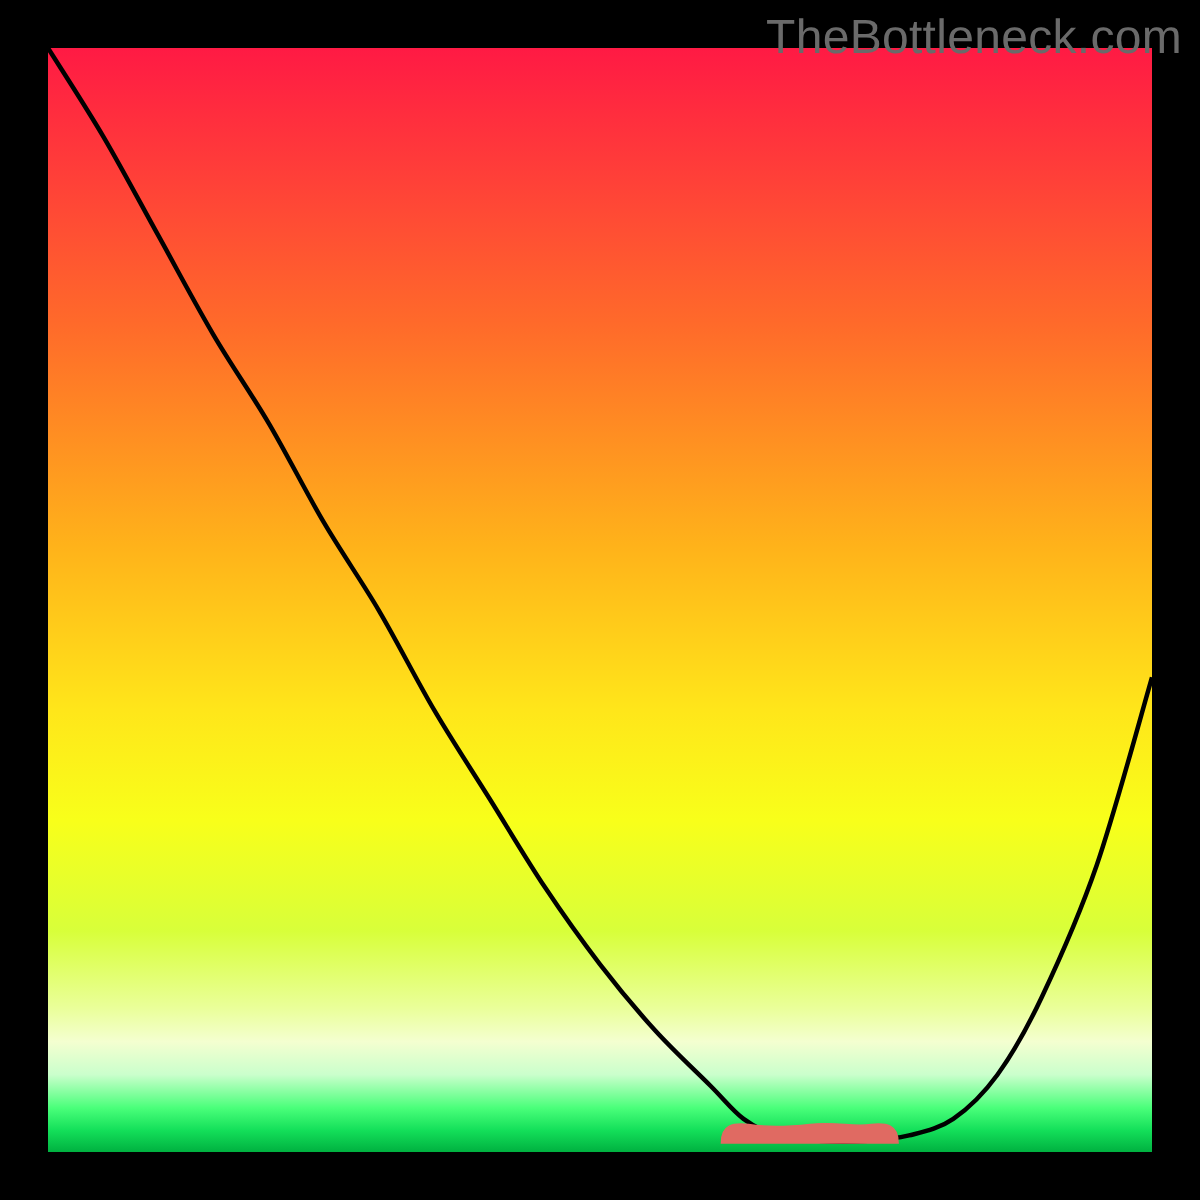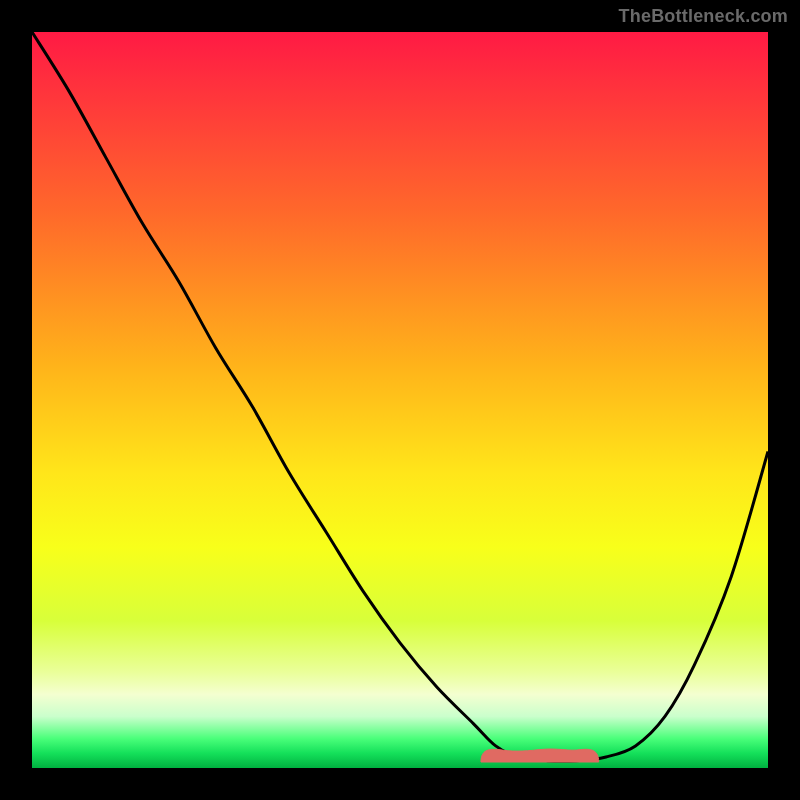--- a/index.html
+++ b/index.html
@@ -36,22 +36,22 @@
       #14e05a 98%,
       #00b140 100%
     );
   }
   .watermark {
     position: absolute;
     top: 6px;
     right: 12px;
     color: #6a6a6a;
     font-family: Arial, Helvetica, sans-serif;
-    font-size: 18px;
-    font-weight: 700;
+    font-size: 32px;
+    font-weight: 400;
     letter-spacing: 0.2px;
     user-select: none;
   }
   svg.curve {
     position: absolute;
     left: 0;
     top: 0;
     width: 736px;
     height: 736px;
     display: block;

